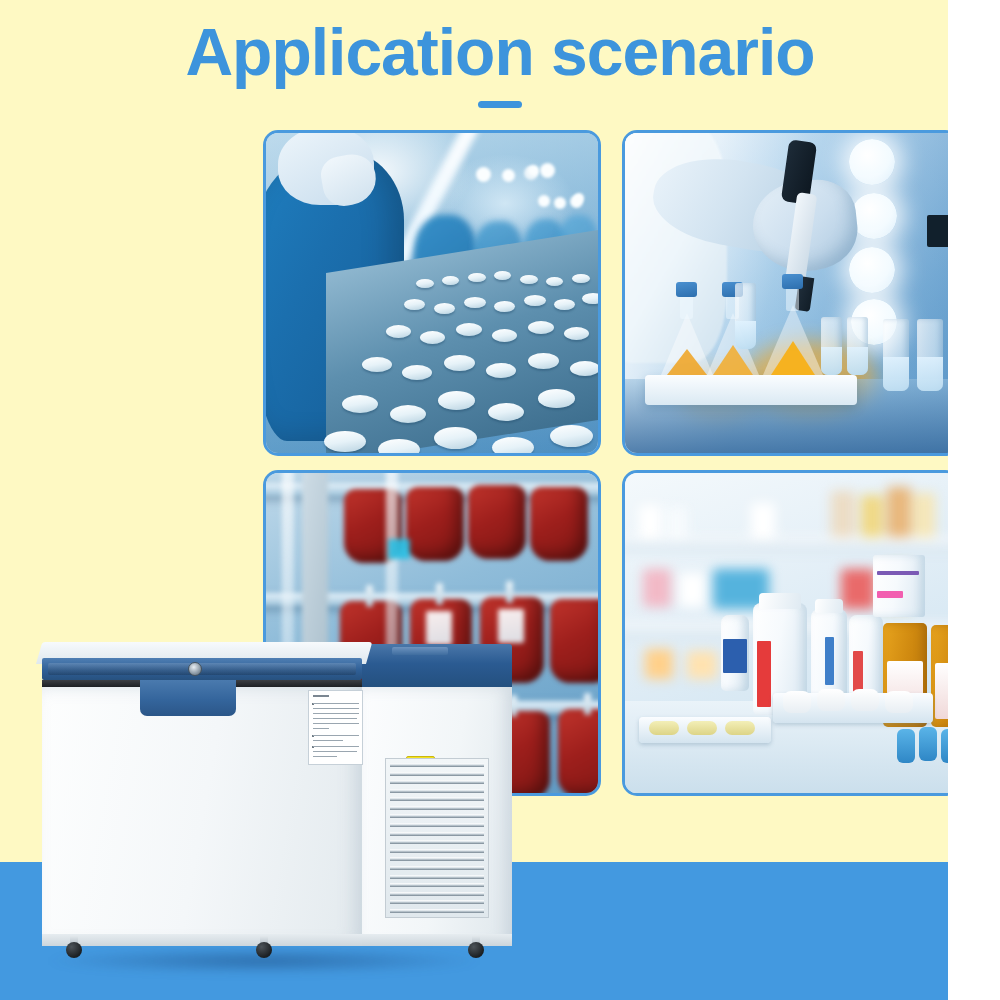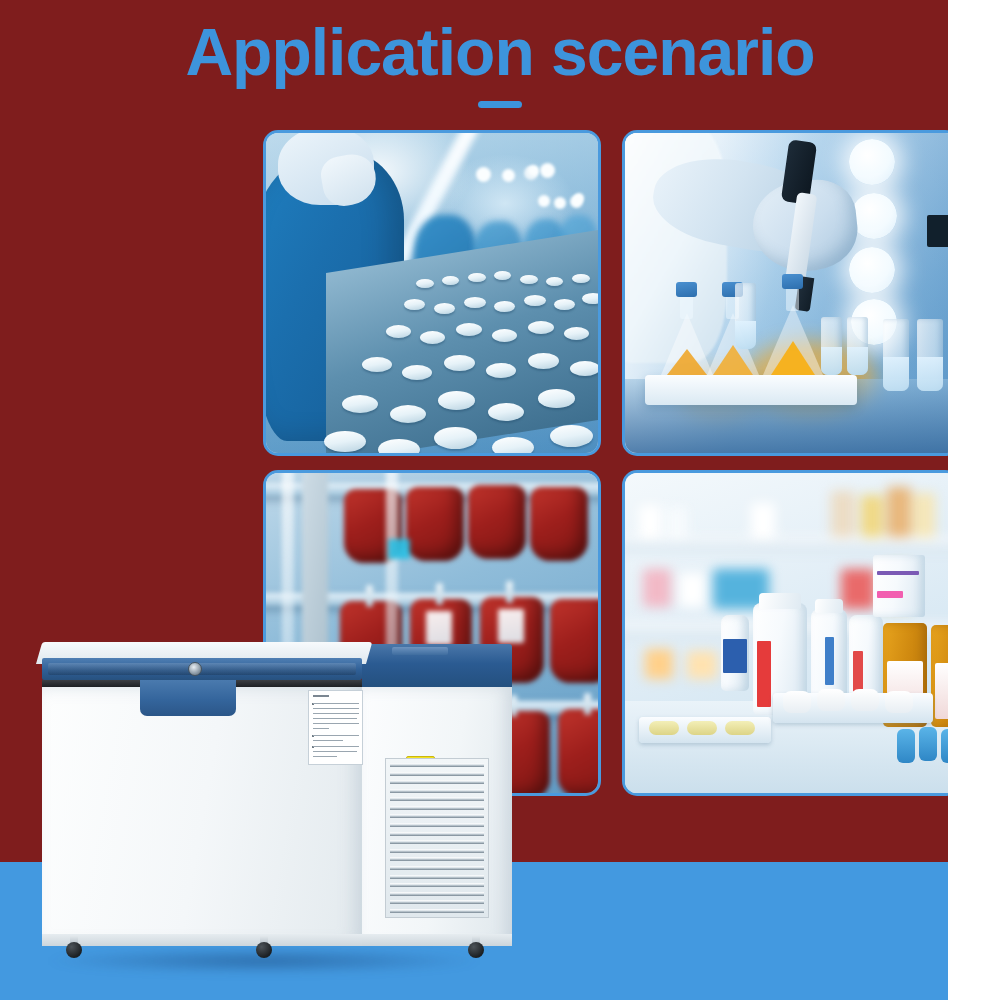--- a/index.html
+++ b/index.html
@@ -10,21 +10,21 @@
     height: 1000px;
     overflow: hidden;
     background: #ffffff;
     font-family: "Liberation Sans", sans-serif;
   }
 
   .page {
     position: relative;
     width: 948px;
     height: 1000px;
-    background: #7f1d1d;
+    background: #fef9c3;
     overflow: hidden;
   }
 
   
   .title-block {
     position: absolute;
     top: 18px;
     left: 0;
     width: 1000px;
     text-align: center;

